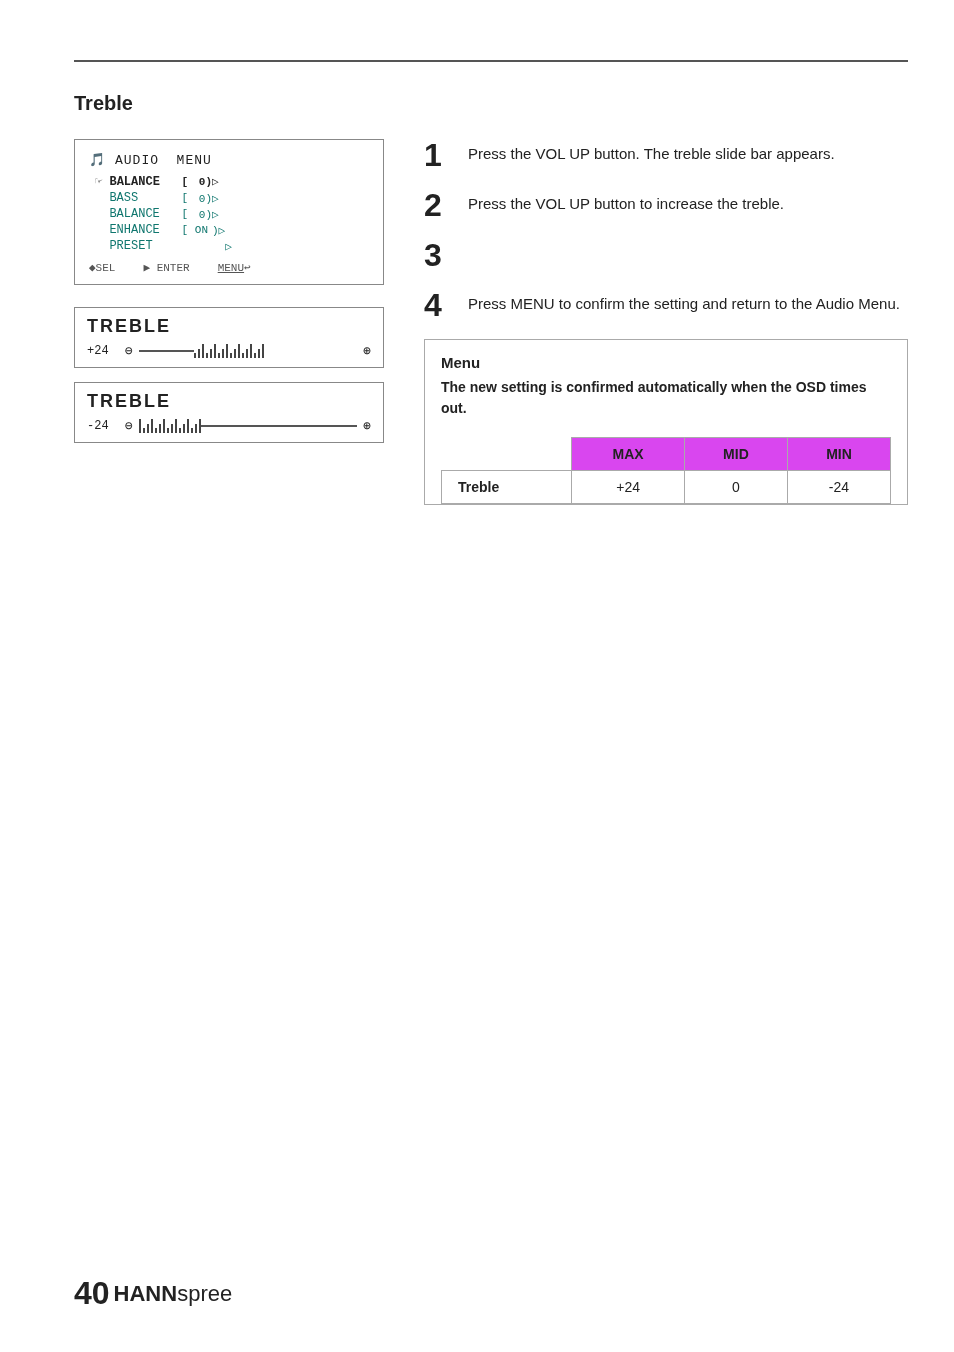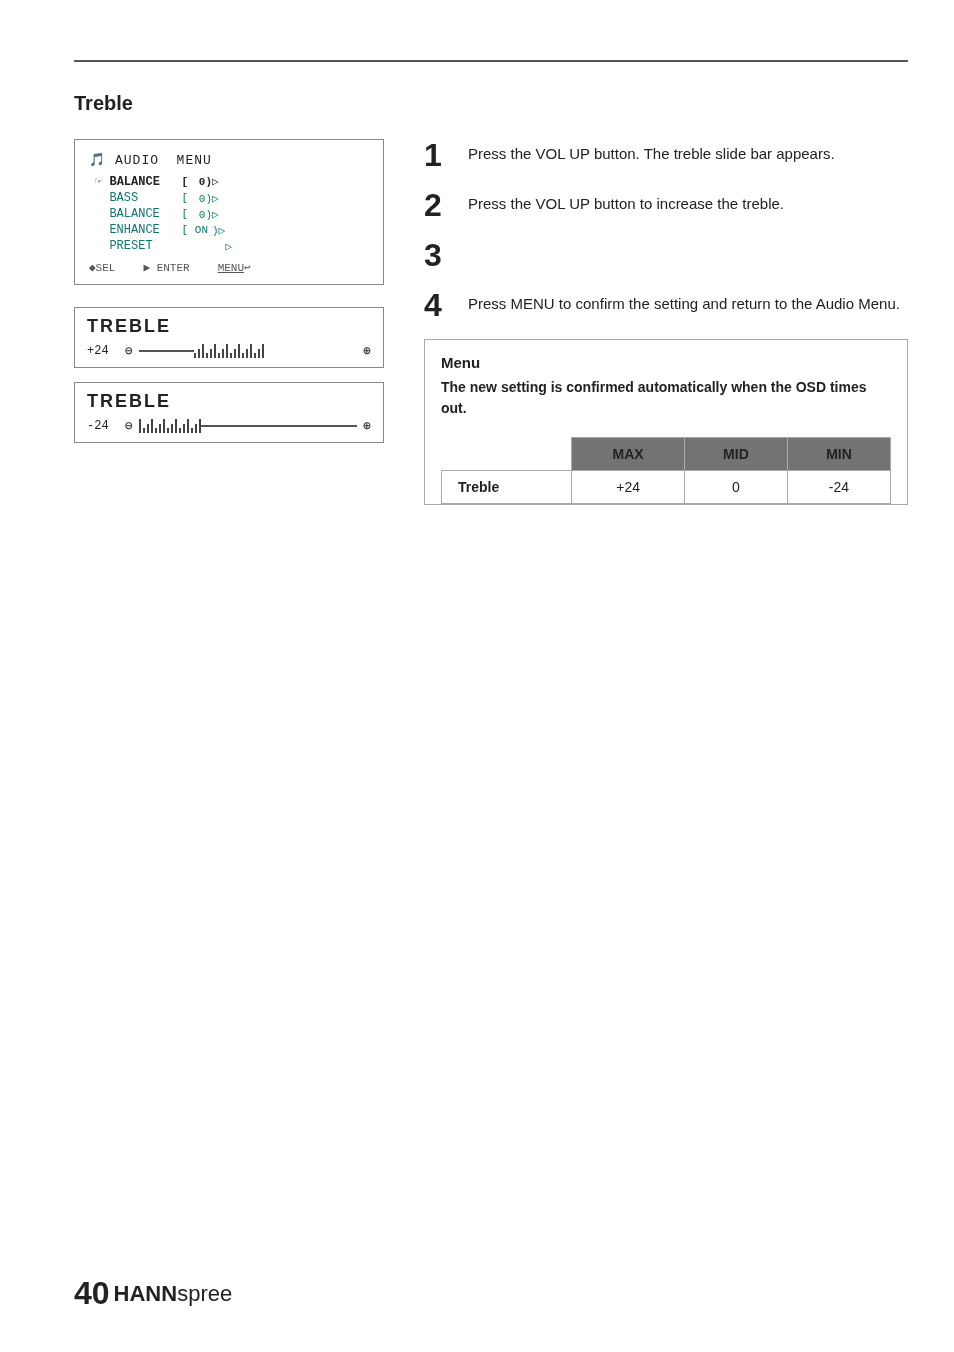--- a/index.html
+++ b/index.html
@@ -246,21 +246,21 @@
 
     .settings-table th, .settings-table td {
       border: 1.5px solid #aaa;
       padding: 8px 16px;
       text-align: center;
       font-size: 14px;
     }
 
     .settings-table th {
       font-weight: bold;
-      background: #737373;
+      background: #d946ef;
     }
 
     .settings-table td:first-child {
       text-align: left;
       font-weight: bold;
     }
 
     .settings-table tr:first-child th:first-child {
       border: none;
       background: transparent;

